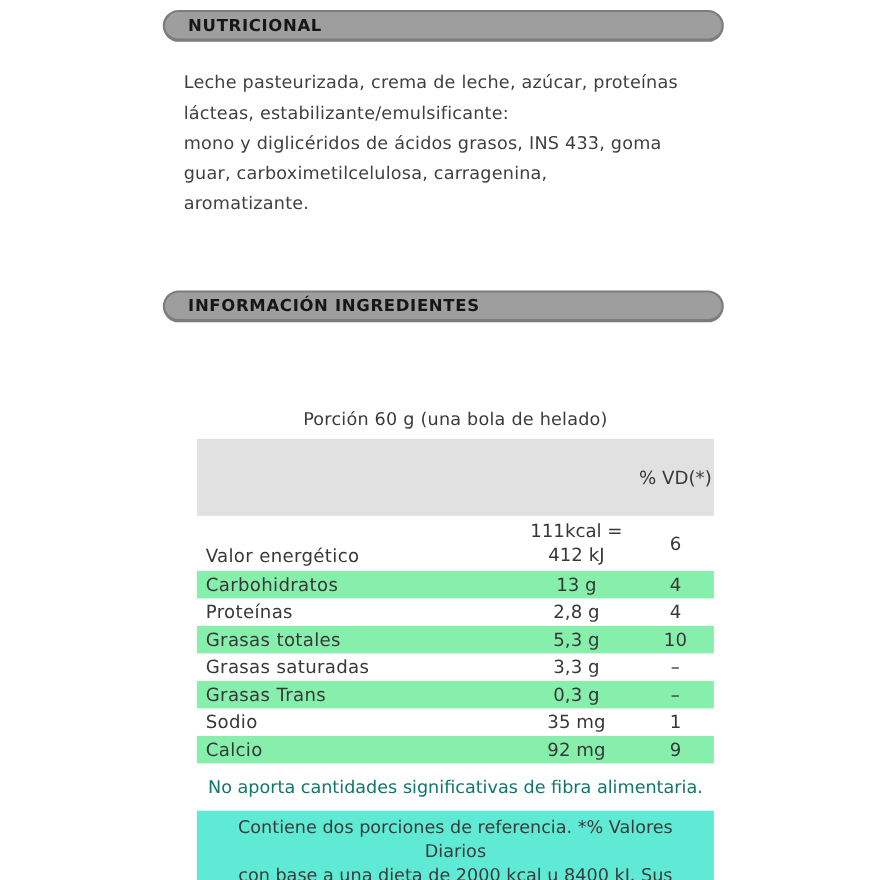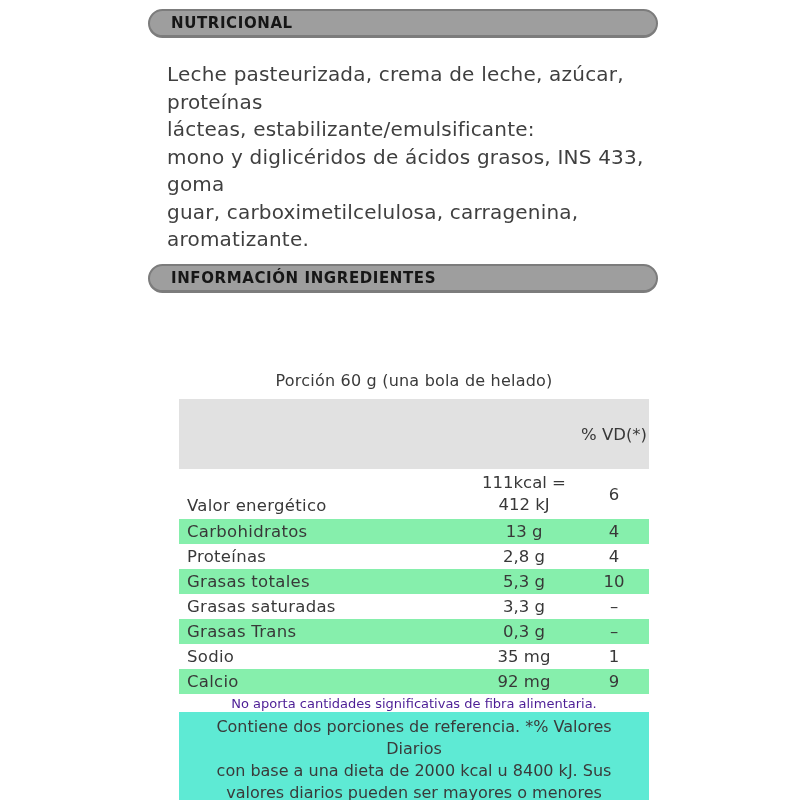--- a/index.html
+++ b/index.html
@@ -14,43 +14,43 @@
     border-radius:16px;display:flex;align-items:center;
   }
   .bar span{
     padding-left:21px;font-size:15px;font-weight:bold;color:#161616;letter-spacing:0.6px;
   }
   .bar-ingredients{top:9px;}
   .bar-nutrition{top:264px;}
   
   .para{
     position:absolute;left:167px;top:61px;width:490px;margin:0;
-    font-size:20px;line-height:27.5px;letter-spacing:0.2px;color:#3f3f3f;white-space:pre-line;
+    font-size:16px;line-height:27.5px;letter-spacing:0.2px;color:#3f3f3f;white-space:pre-line;
   }
   
   .table{
     position:absolute;left:179px;top:340px;width:470px;font-size:16.5px;color:#383838;margin-top:31px;
   }
   .portion{
     height:24px;text-align:center;font-size:16px;letter-spacing:0.2px;color:#3a3a3a;
   }
   .grid{display:grid;grid-template-columns:290px 110px 70px;align-items:center;}
   .thead{height:70px;margin-top:4px;background:#e1e1e1;}
   .hdr-amount{grid-column:2;text-align:center;white-space:pre-line;line-height:22px;}
   .hdr-vd{grid-column:3;text-align:center;}
   .row{height:25px;}
   .row.shaded{background:#86efac;}
   .row-energy{height:50px;}
   .c.label{padding-left:8px;letter-spacing:0.3px;}
   .c.amount{text-align:center;white-space:pre-line;line-height:22px;}
   .c.vd{text-align:center;}
   .row-energy .c.label{align-self:end;padding-bottom:4px;}
   .note{
-    height:18px;display:flex;align-items:center;justify-content:center;
-    font-size:13px;white-space:nowrap;color:#4c1d95;
+    height:43px;display:flex;align-items:center;justify-content:center;
+    font-size:16px;white-space:nowrap;color:#0f766e;
   }
   .footnote{
     background:#5eead4;padding:4px 12px;text-align:center;font-size:16px;line-height:22px;
     white-space:pre-line;color:#3a3a3a;
   }
 </style>
 </head>
 <body>
 
 <div class="canvas">

